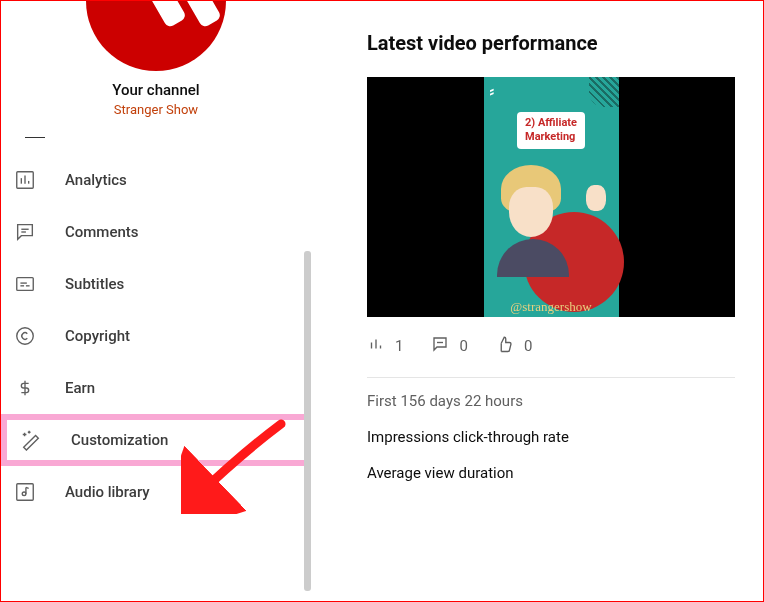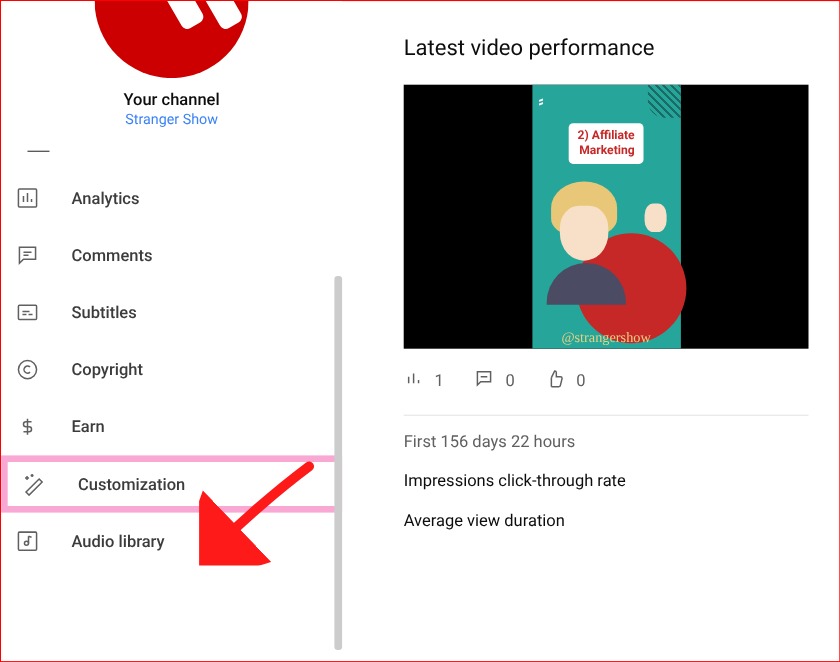--- a/index.html
+++ b/index.html
@@ -72,21 +72,21 @@
       top: -10px;
     }
     .your-channel {
       font-size: 15px;
       color: #0d0d0d;
       font-weight: 500;
       margin-bottom: 3px;
     }
     .channel-name {
       font-size: 13px;
-      color: #3b82f6;
+      color: #c2410c;
     }
     .spacer-line {
       margin: 20px 24px 6px;
       height: 1px;
       background: #333;
       width: 20px;
     }
     .nav {
       margin-top: 10px;
     }
@@ -123,21 +123,21 @@
       height: 340px;
       background: #ccc;
       border-radius: 3px;
     }
     .main {
       flex: 1;
       padding: 30px 28px 0 56px;
     }
     .section-title {
       font-size: 20px;
-      font-weight: 400;
+      font-weight: 700;
       color: #0d0d0d;
       margin-bottom: 22px;
     }
     .video-thumb {
       width: 368px;
       height: 240px;
       background: #000;
       position: relative;
       display: flex;
       align-items: center;
@@ -165,21 +165,21 @@
       top: 0; right: 0;
       width: 30px; height: 30px;
       background: repeating-linear-gradient(45deg,#1a6b63,#1a6b63 2px,transparent 2px,transparent 5px);
       border-bottom-left-radius: 50%;
     }
     .short-card {
       margin-top: 35px;
       background: #fff;
       border-radius: 4px;
       padding: 4px 8px;
-      text-align: right;
+      text-align: left;
       font-size: 11px;
       font-weight: bold;
       color: #c62828;
       line-height: 1.3;
     }
     .short-person {
       margin-top: 8px;
       width: 125px;
       height: 120px;
       position: relative;

